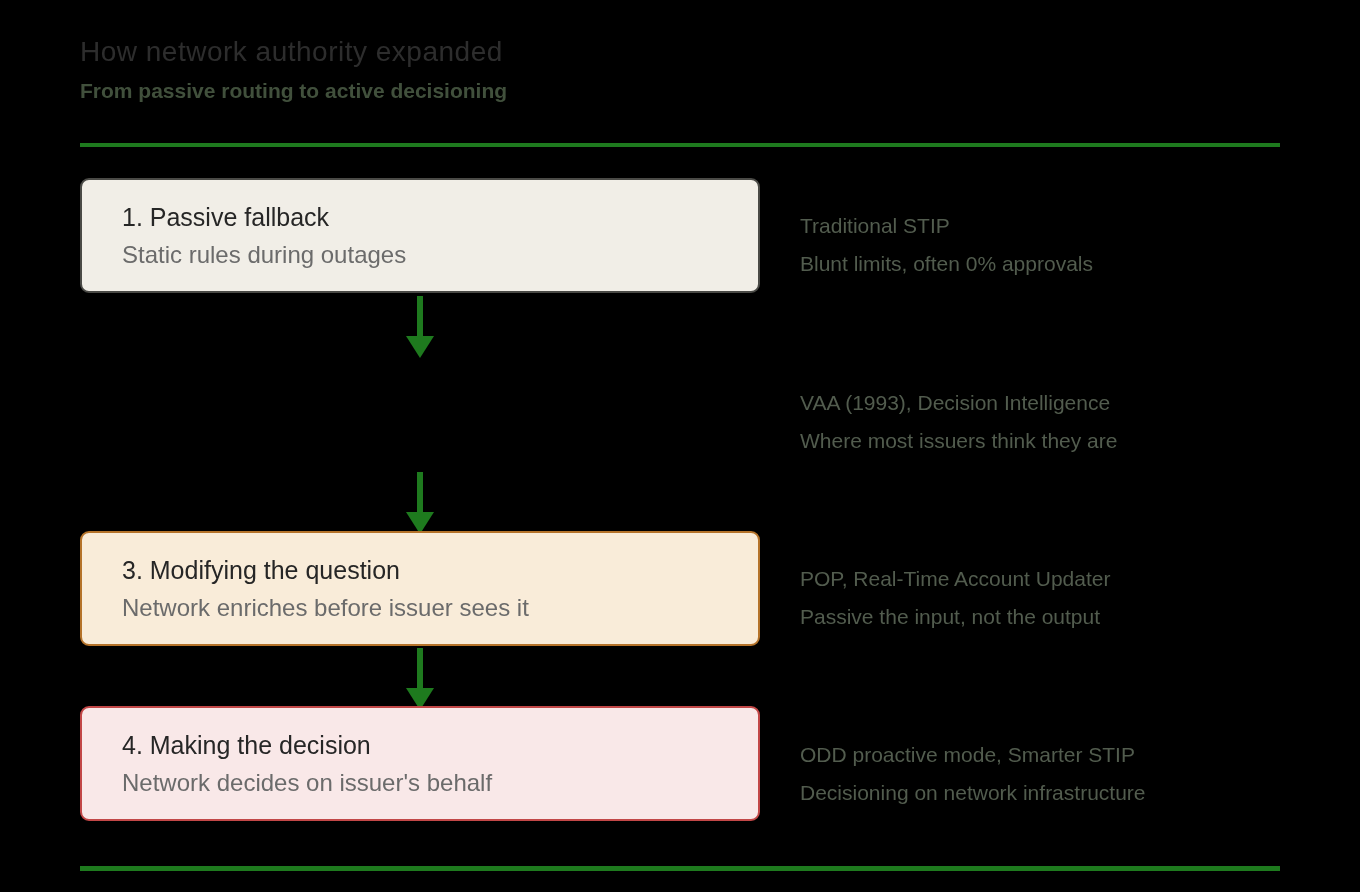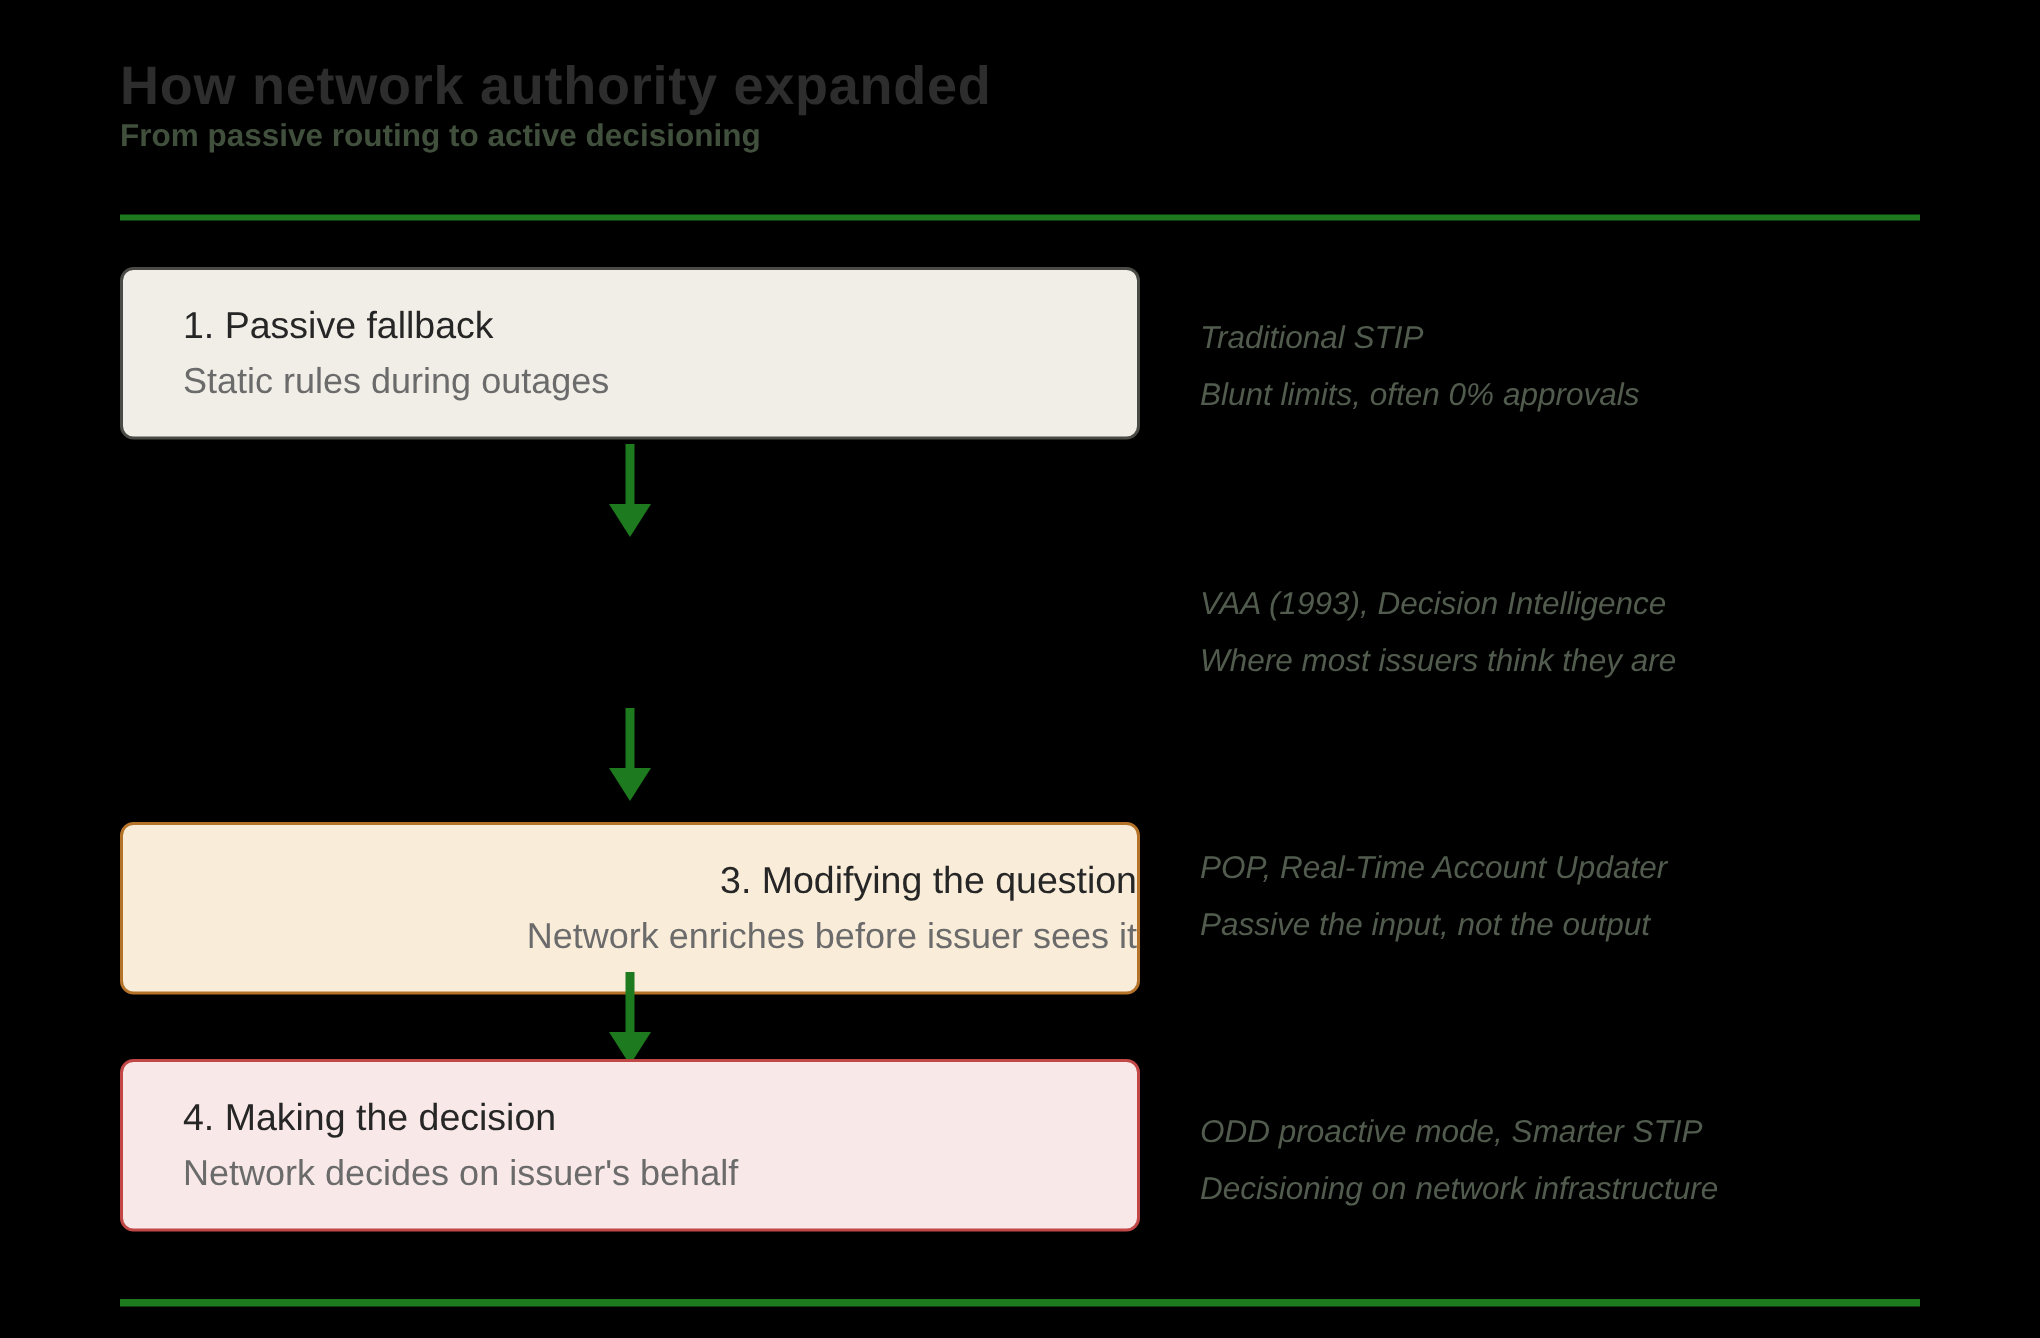--- a/index.html
+++ b/index.html
@@ -7,22 +7,22 @@
     position: relative;
     width: 1360px;
     height: 892px;
     background: #000000;
     font-family: "Liberation Sans", sans-serif;
     overflow: hidden;
   }
   .page-title {
     position: absolute;
     left: 80px; top: 36px;
-    font-size: 36px;
-    font-weight: bold;
+    font-size: 28px;
+    font-weight: normal;
     color: #2d2d2d;
     letter-spacing: 0.5px;
   }
   .page-subtitle {
     position: absolute;
     left: 80px; top: 79px;
     font-size: 21px;
     font-weight: bold;
     color: #41503c;
   }
@@ -56,21 +56,20 @@
     font-size: 24px;
     color: #6b6b6b;
   }
   .note {
     position: absolute;
     left: 800px;
     width: 520px;
     display: flex;
     flex-direction: column;
     gap: 14px;
-    font-style: italic;
   }
   .note-line {
     font-size: 21px;
     font-weight: 500;
     color: #525c4e;
   }
   .arrow {
     position: absolute;
     left: 406px;
     width: 28px;
@@ -118,21 +117,21 @@
   <div class="note" style="top:391px;">
     <div class="note-line">VAA (1993), Decision Intelligence</div>
     <div class="note-line">Where most issuers think they are</div>
   </div>
 
   <div class="arrow" style="top:472px;">
     <div class="arrow-stem" style="background: rgb(30, 122, 30);"></div>
     <div class="arrow-head" style="border-top-color: rgb(30, 122, 30);"></div>
   </div>
 
-  <div class="stage" style="top: 548px; background: rgb(249, 236, 217); border-color: rgb(181, 115, 42); text-align: right;">
+  <div class="stage" style="top: 531px; background: rgb(249, 236, 217); border-color: rgb(181, 115, 42);">
     <div class="stage-title">3. Modifying the question</div>
     <div class="stage-subtitle">Network enriches before issuer sees it</div>
   </div>
   <div class="note" style="top:567px;">
     <div class="note-line">POP, Real-Time Account Updater</div>
     <div class="note-line">Passive the input, not the output</div>
   </div>
 
   <div class="arrow" style="top:648px;">
     <div class="arrow-stem" style="background: rgb(30, 122, 30);"></div>

